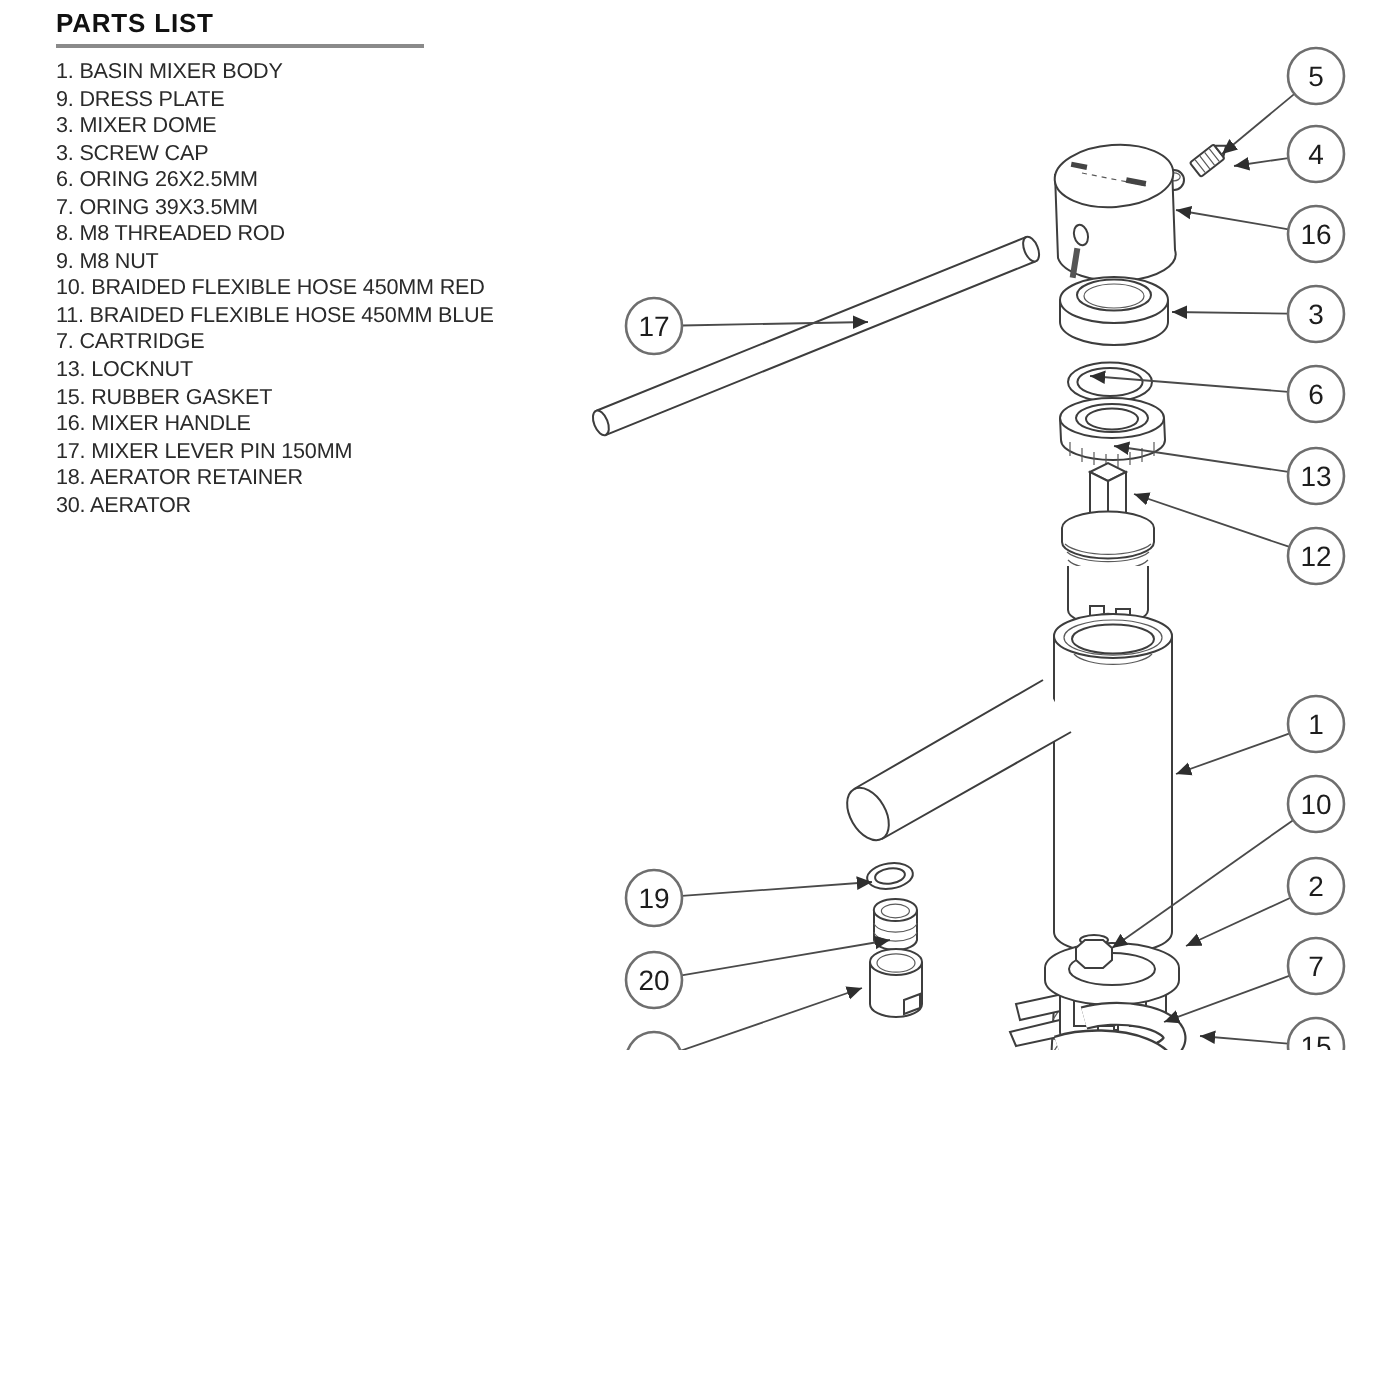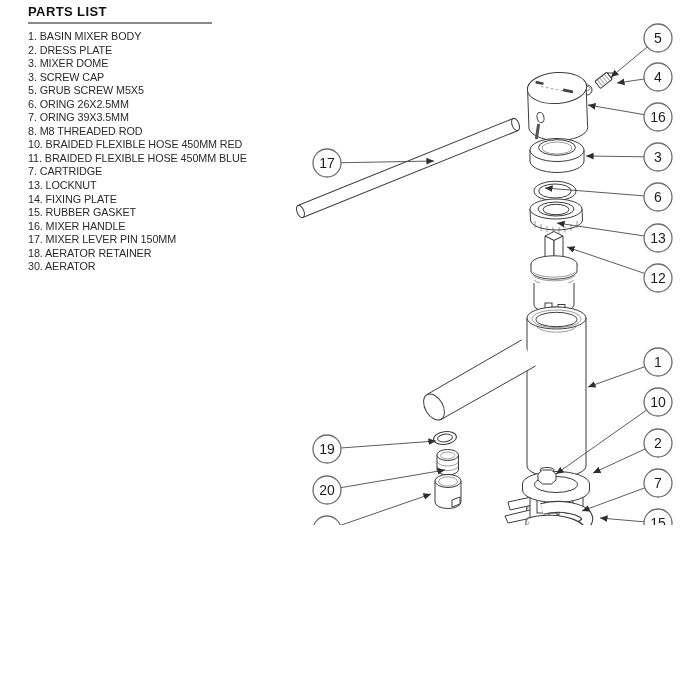--- a/index.html
+++ b/index.html
@@ -24,32 +24,31 @@
 </head>
 <body>
 
 <div id="page">
 
   <div id="parts-panel">
     <h1 id="parts-title">PARTS LIST</h1>
     <div id="title-rule"></div>
     <ol id="parts-items">
         <li>1. BASIN MIXER BODY</li>
-        <li>2. DRESS PLATE</li>
+        <li>9. DRESS PLATE</li>
         <li>3. MIXER DOME</li>
         <li>3. SCREW CAP</li>
-        <li>5. GRUB SCREW M5X5</li>
         <li>6. ORING 26X2.5MM</li>
         <li>7. ORING 39X3.5MM</li>
         <li>8. M8 THREADED ROD</li>
+        <li>9. M8 NUT</li>
         <li>10. BRAIDED FLEXIBLE HOSE 450MM RED</li>
         <li>11. BRAIDED FLEXIBLE HOSE 450MM BLUE</li>
         <li>7. CARTRIDGE</li>
         <li>13. LOCKNUT</li>
-        <li>14. FIXING PLATE</li>
         <li>15. RUBBER GASKET</li>
         <li>16. MIXER HANDLE</li>
         <li>17. MIXER LEVER PIN 150MM</li>
         <li>18. AERATOR RETAINER</li>
         <li>30. AERATOR</li>
       </ol>
   </div>
 
   <svg id="diagram-svg" width="700" height="700" viewBox="0 0 700 700">
     <defs>

